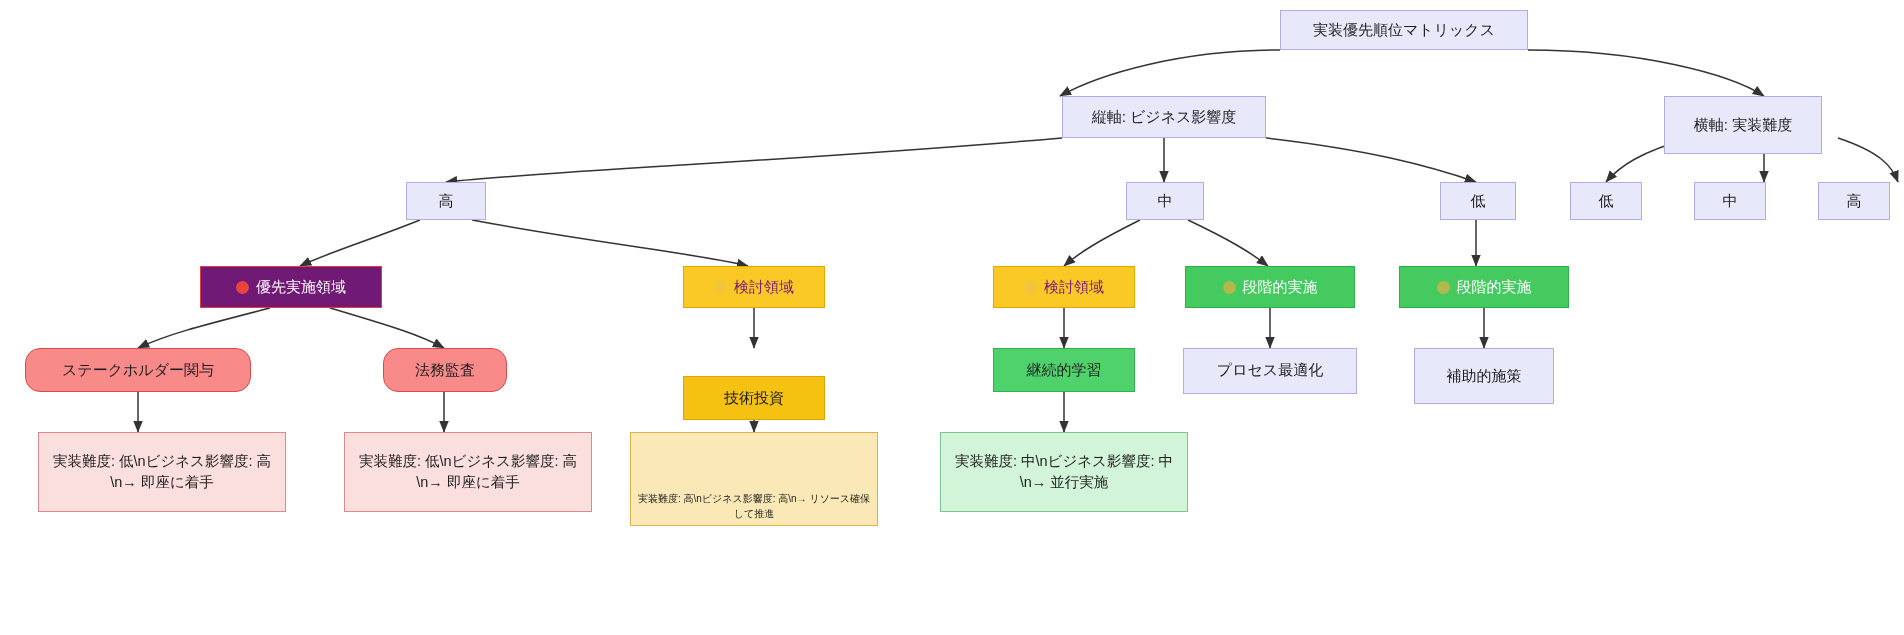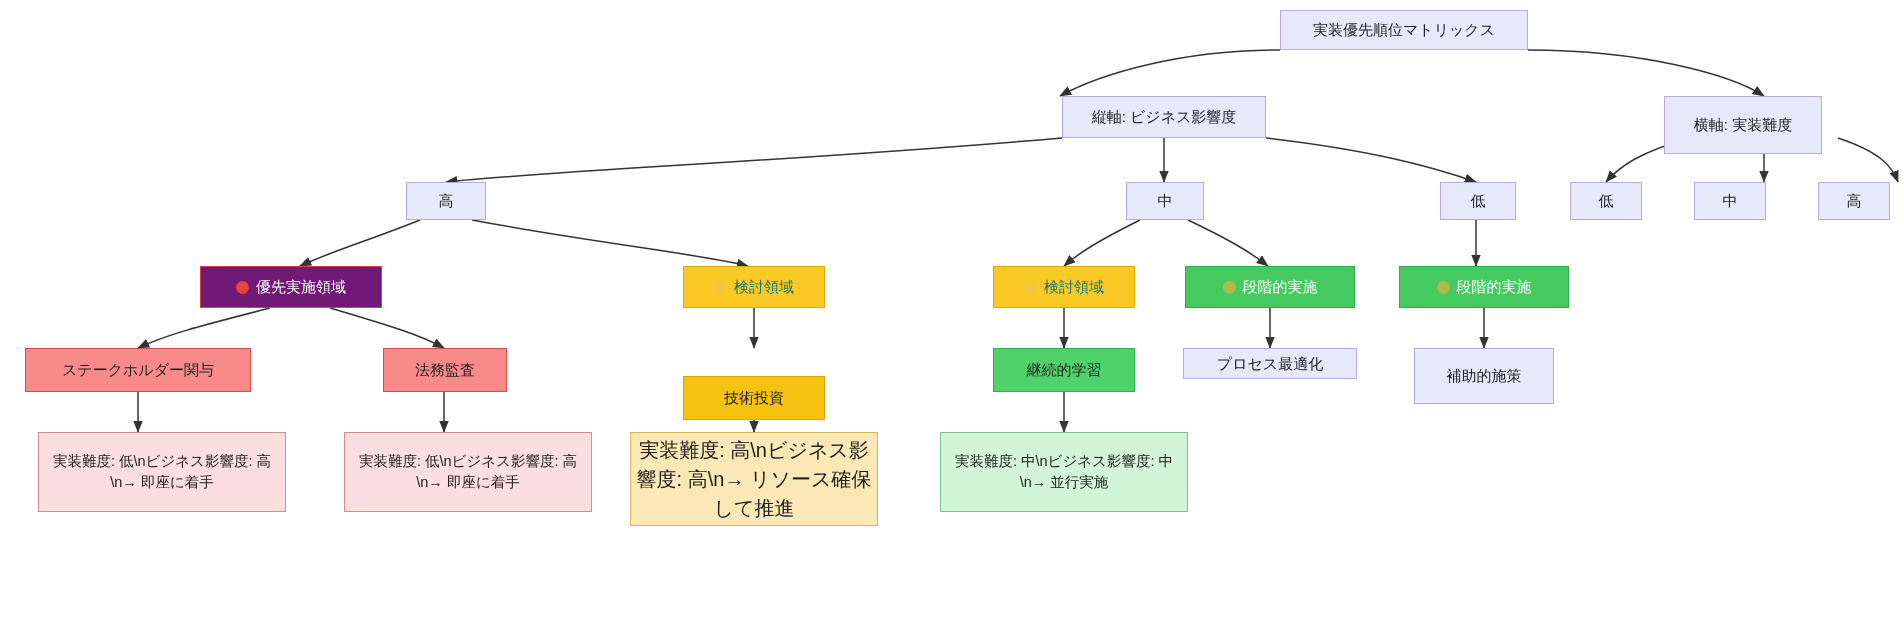--- a/index.html
+++ b/index.html
@@ -48,31 +48,32 @@
   }
   .n-red-strong {
     background: #701a75;
     border-color: #e03e3e;
     color: #ffffff;
   }
   .n-red-mid {
     background: #f98a8a;
     border-color: #d94b4b;
     color: #1d1d1d;
+    border-radius: 15px;
   }
   .n-red-light {
     background: #fbdede;
     border-color: #d98a8a;
     color: #1d1d1d;
     margin-left: 24px;
   }
   .n-yellow-strong {
     background: #fbc926;
     border-color: #e0a900;
-    color: #0f766e;
+    color: #701a75;
   }
   .n-yellow-mid {
     background: #f5c211;
     border-color: #d9a400;
     color: #1d1d1d;
   }
   .n-yellow-light {
     background: #fae9b6;
     border-color: #d9b44a;
     color: #1d1d1d;
@@ -249,37 +250,37 @@
   </div>
 
   <div class="node n-yellow-mid" style="left:683px; top:348px; width:142px; height:44px;margin-top:28px;">
     <span class="lbl">技術投資</span>
   </div>
 
   <div class="node n-green-mid" style="left:993px; top:348px; width:142px; height:44px;">
     <span class="lbl">継続的学習</span>
   </div>
 
-  <div class="node n-lav" style="left:1183px; top:348px; width:174px; height:31px;">
+  <div class="node n-lav" style="left:1183px; top:348px; width:174px; height:46px;font-family:Liberation Serif, serif;">
     <span class="lbl">プロセス最適化</span>
   </div>
 
   <div class="node n-lav" style="left:1414px; top:348px; width:140px; height:56px;">
     <span class="lbl">補助的施策</span>
   </div>
 
   <div class="node n-red-light" style="left:14px; top:432px; width:248px; height:80px; font-size:14.5px;">
     <span class="lbl">実装難度: 低\nビジネス影響度: 高\n→ 即座に着手</span>
   </div>
 
   <div class="node n-red-light" style="left:320px; top:432px; width:248px; height:80px; font-size:14.5px;">
     <span class="lbl">実装難度: 低\nビジネス影響度: 高\n→ 即座に着手</span>
   </div>
 
-  <div class="node n-yellow-light" style="left:630px; top:432px; width:248px; height:94px; font-size:20px;">
+  <div class="node n-yellow-light" style="left:630px; top:432px; width:248px; height:94px; font-size:10px;align-items:flex-end;">
     <span class="lbl">実装難度: 高\nビジネス影響度: 高\n→ リソース確保して推進</span>
   </div>
 
   <div class="node n-green-light" style="left:940px; top:432px; width:248px; height:80px; font-size:14.5px;">
     <span class="lbl">実装難度: 中\nビジネス影響度: 中\n→ 並行実施</span>
   </div>
 
 </div>
 
 </body></html>

